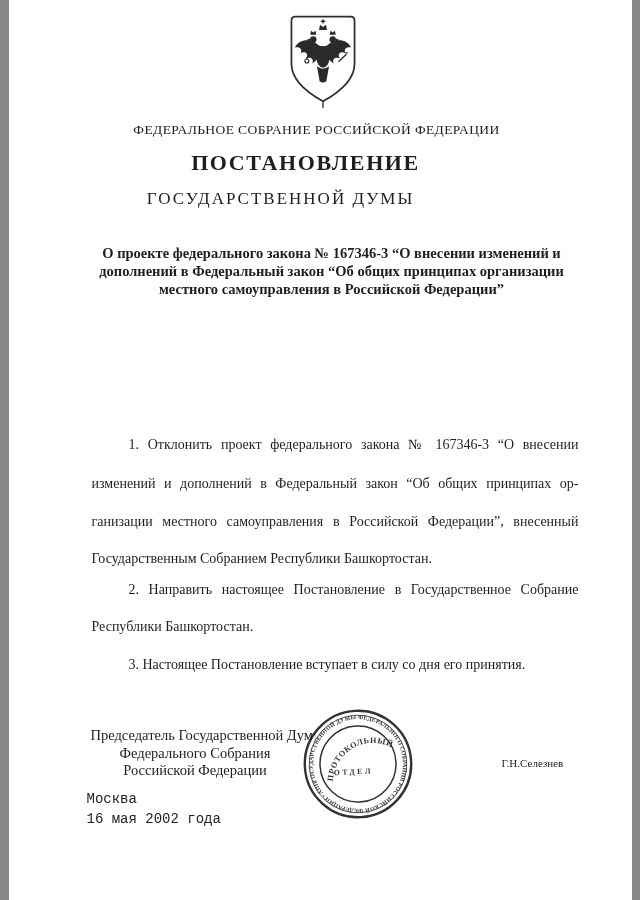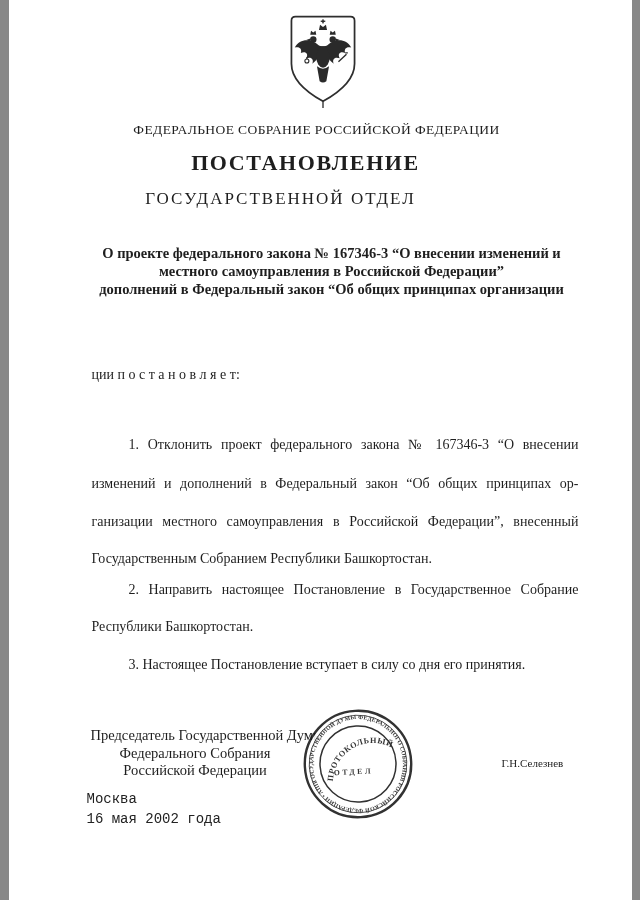--- a/index.html
+++ b/index.html
@@ -74,29 +74,28 @@
 
       <circle cx="31" cy="70" r="3" fill="none" stroke="#2a2a2a" stroke-width="1.6"></circle>
       <rect x="30" y="64.5" width="2" height="3"></rect>
       <path d="M78 71 L90 60" stroke="#2a2a2a" stroke-width="2" fill="none"></path>
       <rect x="88" y="57" width="4" height="1.8"></rect>
     </g>
   </svg>
 
   <div class="abs org-line">ФЕДЕРАЛЬНОЕ СОБРАНИЕ РОССИЙСКОЙ ФЕДЕРАЦИИ</div>
   <div class="abs doc-type">ПОСТАНОВЛЕНИЕ</div>
-  <div class="abs doc-issuer">ГОСУДАРСТВЕННОЙ ОТДЕЛ</div>
+  <div class="abs doc-issuer">ГОСУДАРСТВЕННОЙ ДУМЫ</div>
 
   <div class="abs subject">
     <div>О проекте федерального закона № 167346-3 “О внесении изменений и</div>
+    <div>дополнений в Федеральный закон “Об общих принципах организации</div>
     <div>местного самоуправления в Российской Федерации”</div>
-    <div>дополнений в Федеральный закон “Об общих принципах организации</div>
   </div>
 
-  <div class="abs bline" style="top:365px">ции п о с т а н о в л я е т:</div>
   <div class="abs bline just ind" style="top:435px">1. Отклонить проект федерального закона № 167346-3 “О внесении</div>
   <div class="abs bline just" style="top:474px">изменений и дополнений в Федеральный закон “Об общих принципах ор-</div>
   <div class="abs bline just" style="top:512px">ганизации местного самоуправления в Российской Федерации”, внесенный</div>
   <div class="abs bline" style="top:549px">Государственным Собранием Республики Башкортостан.</div>
   <div class="abs bline just ind" style="top:580px">2. Направить настоящее Постановление в Государственное Собрание</div>
   <div class="abs bline" style="top:617px">Республики Башкортостан.</div>
   <div class="abs bline ind" style="top:655px">3. Настоящее Постановление вступает в силу со дня его принятия.</div>
 
   <div class="abs sig">
     <div class="l1">Председатель Государственной Думы</div>

